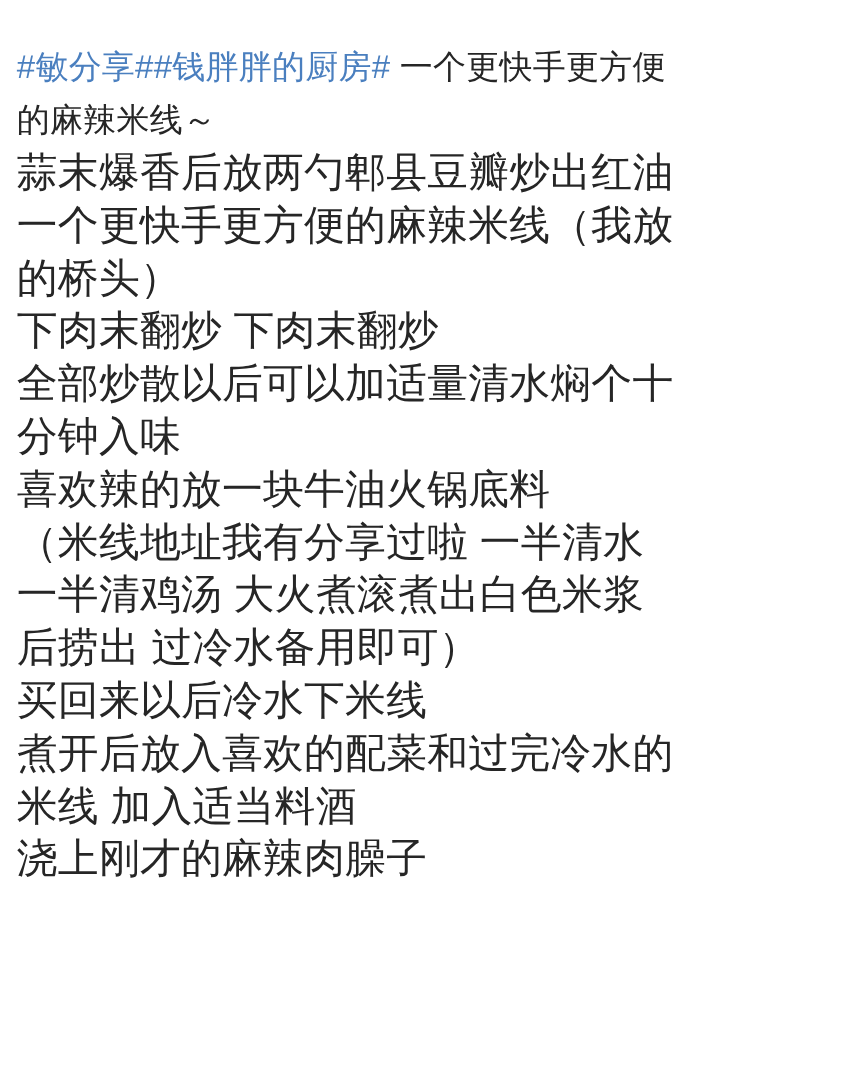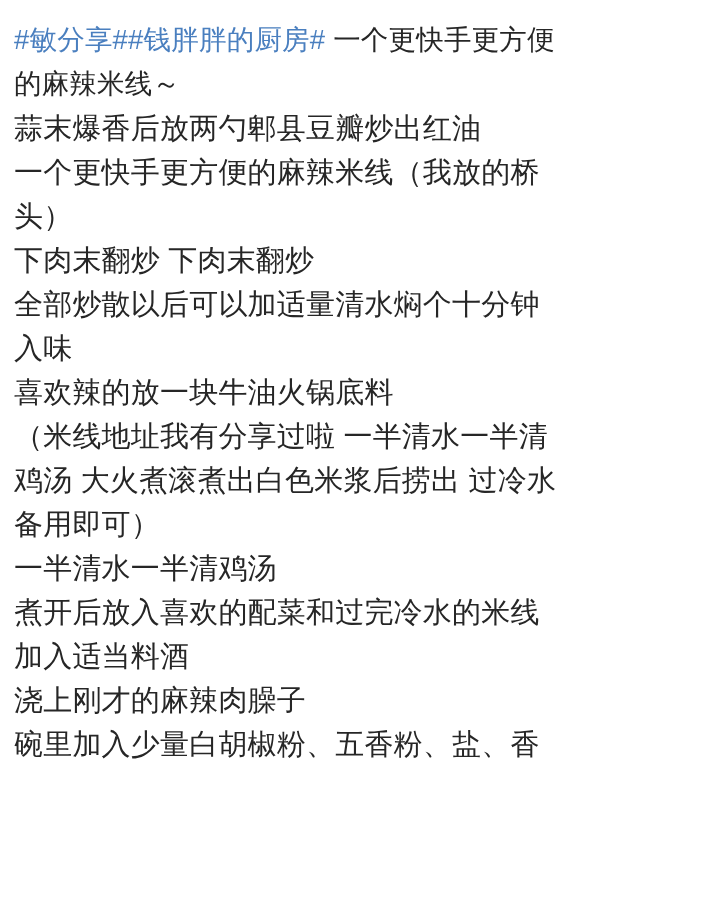--- a/index.html
+++ b/index.html
@@ -7,26 +7,26 @@
     padding: 0;
     background: #ffffff;
   }
   body {
     width: 719px;
     height: 899px;
     font-family: "Liberation Sans", "DejaVu Sans", sans-serif;
     overflow: hidden;
   }
   #post {
-    padding: 18px 14px 0 14px;
+    padding: 34px 14px 0 14px;
     box-sizing: border-box;
     width: 580px;
   }
   .line {
-    font-size: 29px;
+    font-size: 34px;
     line-height: 44px;
     color: #262626;
     letter-spacing: 0.2px;
     white-space: pre-wrap;
     word-break: break-all;
   }
   .topic-line {
     font-size: 27.5px;
     line-height: 44px;
     letter-spacing: 0.2px;
@@ -45,17 +45,16 @@
 <body>
 
 <div id="post">
   <div class="topic-line"><span class="topic">#敏分享#</span><span class="topic">#钱胖胖的厨房#</span><span class="body-text"> 一个更快手更方便的麻辣米线～</span></div>
   <div class="line">蒜末爆香后放两勺郫县豆瓣炒出红油</div>
   <div class="line">一个更快手更方便的麻辣米线（我放的桥头）</div>
   <div class="line">下肉末翻炒 下肉末翻炒</div>
   <div class="line">全部炒散以后可以加适量清水焖个十分钟入味</div>
   <div class="line">喜欢辣的放一块牛油火锅底料</div>
   <div class="line">（米线地址我有分享过啦 一半清水一半清鸡汤 大火煮滚煮出白色米浆后捞出 过冷水备用即可）</div>
-  <div class="line">一半清水一半清鸡汤</div>
+  <div class="line">买回来以后冷水下米线</div>
   <div class="line">煮开后放入喜欢的配菜和过完冷水的米线 加入适当料酒</div>
   <div class="line">浇上刚才的麻辣肉臊子</div>
-  <div class="line">碗里加入少量白胡椒粉、五香粉、盐、香</div>
 </div>
 
 </body></html>

